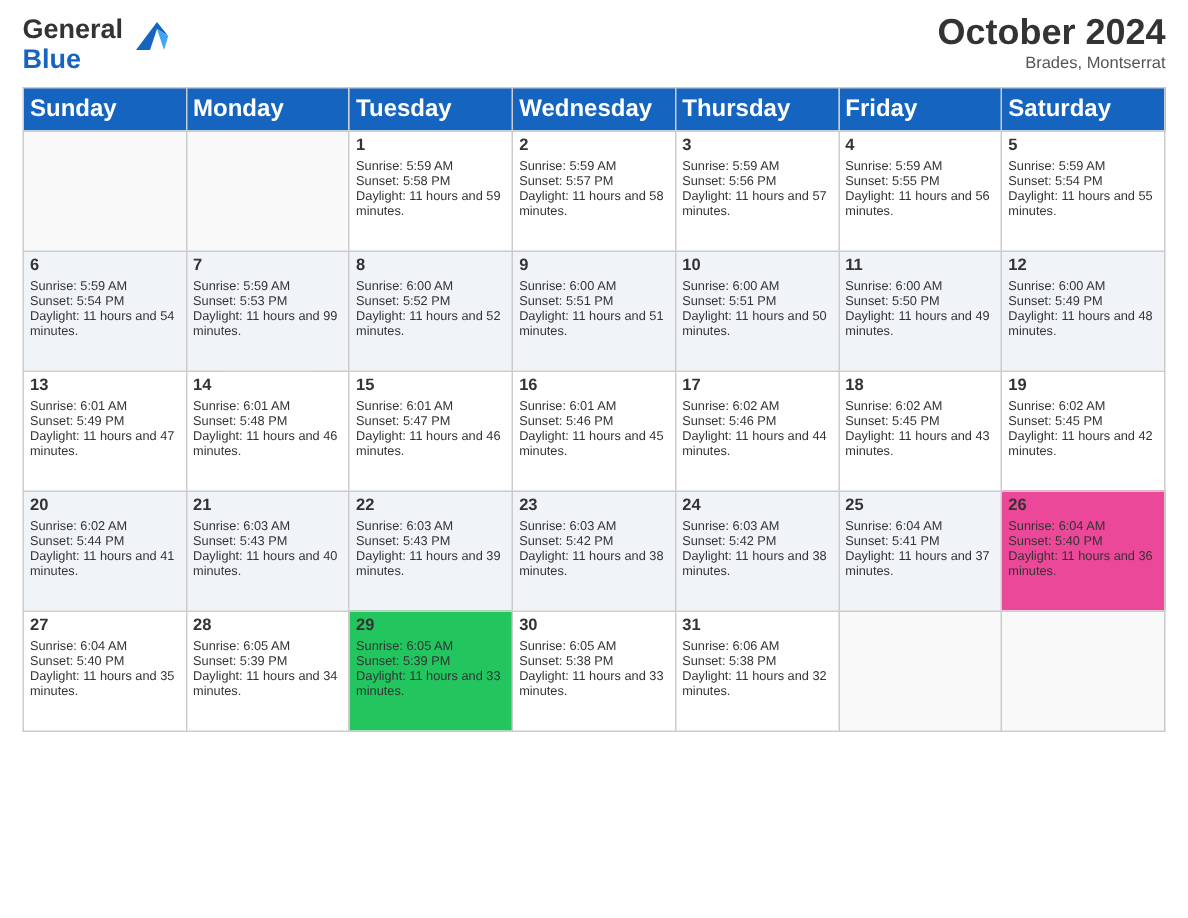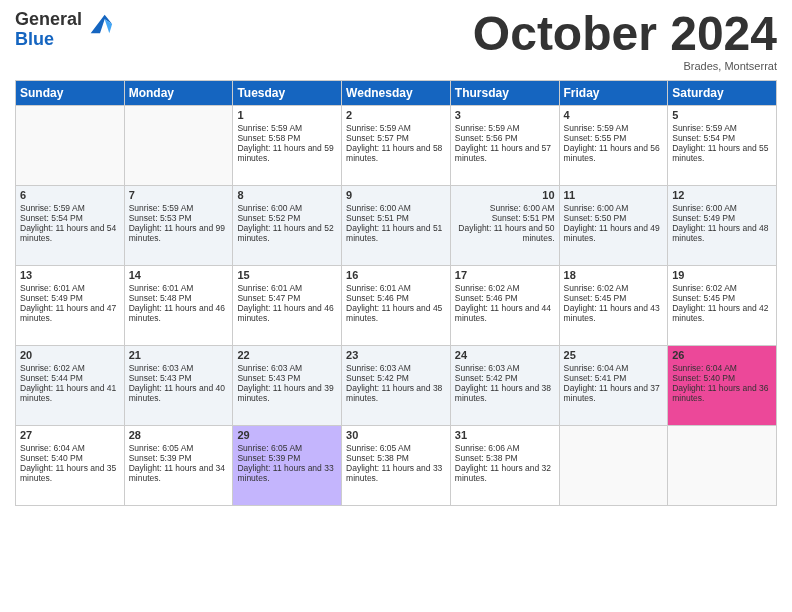--- a/index.html
+++ b/index.html
@@ -35,39 +35,39 @@
     .logo-text .blue { display: block; color: #1565c0; }
     .logo-icon {
       width: 28px;
       height: 28px;
       margin-left: 4px;
     }
     .title-block {
       text-align: right;
     }
     .month-title {
-      font-size: 48px;
+      font-size: 24px;
       font-weight: bold;
       color: #333;
       line-height: 1;
     }
     .location {
       font-size: 11px;
       color: #555;
       margin-top: 2px;
     }
     .calendar {
       width: 100%;
       border-collapse: collapse;
       table-layout: fixed;
     }
     .calendar th {
       background-color: #1565c0;
       color: #fff;
-      font-size: 12px;
+      font-size: 16px;
       font-weight: bold;
       padding: 5px 4px;
       text-align: left;
       border: 1px solid #ccc;
     }
     .calendar td {
       border: 1px solid #ccc;
       vertical-align: top;
       padding: 3px 4px;
       font-size: 8.5px;
@@ -170,21 +170,21 @@
             <div>Sunrise: 6:00 AM</div>
             <div>Sunset: 5:52 PM</div>
             <div>Daylight: 11 hours and 52 minutes.</div>
           </td>
           <td style="background-color: rgb(240, 244, 248);">
             <span class="day-num">9</span>
             <div>Sunrise: 6:00 AM</div>
             <div>Sunset: 5:51 PM</div>
             <div>Daylight: 11 hours and 51 minutes.</div>
           </td>
-          <td style="background-color: rgb(240, 244, 248); text-align: right;">
+          <td style="background-color: rgb(240, 244, 248);">
             <span class="day-num">10</span>
             <div>Sunrise: 6:00 AM</div>
             <div>Sunset: 5:51 PM</div>
             <div>Daylight: 11 hours and 50 minutes.</div>
           </td>
           <td style="background-color: rgb(240, 244, 248);">
             <span class="day-num">11</span>
             <div>Sunrise: 6:00 AM</div>
             <div>Sunset: 5:50 PM</div>
             <div>Daylight: 11 hours and 49 minutes.</div>
@@ -290,21 +290,21 @@
             <div>Sunrise: 6:04 AM</div>
             <div>Sunset: 5:40 PM</div>
             <div>Daylight: 11 hours and 35 minutes.</div>
           </td>
           <td style="background-color: rgb(255, 255, 255);">
             <span class="day-num">28</span>
             <div>Sunrise: 6:05 AM</div>
             <div>Sunset: 5:39 PM</div>
             <div>Daylight: 11 hours and 34 minutes.</div>
           </td>
-          <td style="background-color: #c4b5fd;">
+          <td style="background-color: #22c55e;">
             <span class="day-num">29</span>
             <div>Sunrise: 6:05 AM</div>
             <div>Sunset: 5:39 PM</div>
             <div>Daylight: 11 hours and 33 minutes.</div>
           </td>
           <td style="background-color: rgb(255, 255, 255);">
             <span class="day-num">30</span>
             <div>Sunrise: 6:05 AM</div>
             <div>Sunset: 5:38 PM</div>
             <div>Daylight: 11 hours and 33 minutes.</div>

